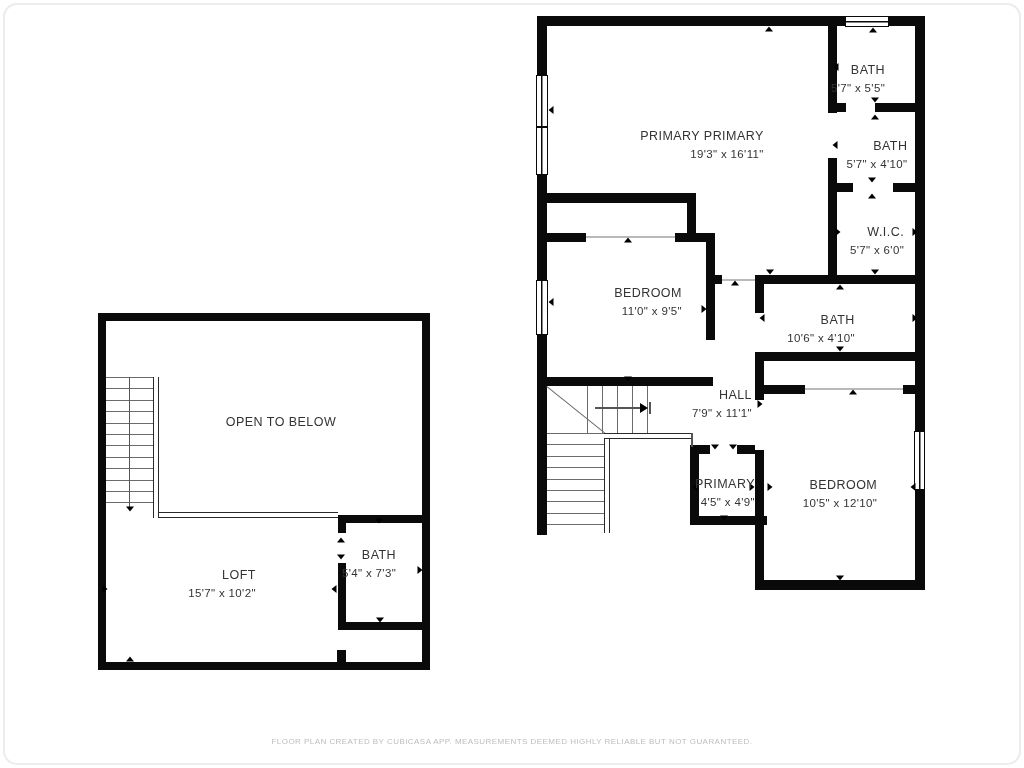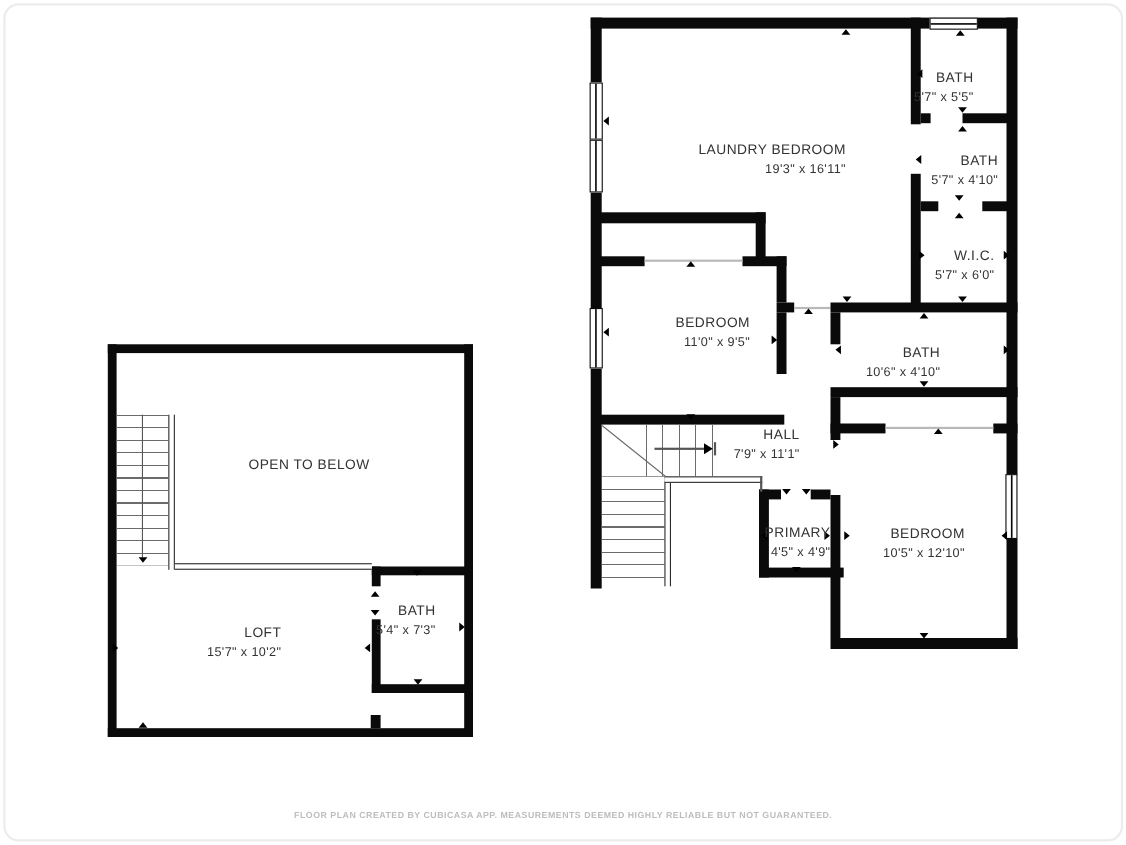--- a/index.html
+++ b/index.html
@@ -27,21 +27,21 @@
   .md{border-left:4px solid transparent;border-right:4px solid transparent;border-top:5px solid #000;}
   .ml{border-top:4px solid transparent;border-bottom:4px solid transparent;border-right:5px solid #000;}
   .mr{border-top:4px solid transparent;border-bottom:4px solid transparent;border-left:5px solid #000;}
   .arrhead{position:absolute;width:0;height:0;border-top:5px solid transparent;border-bottom:5px solid transparent;border-left:8px solid #000;transform:translate(0,-50%);}
   
   .room-label{position:absolute;transform:translate(-50%,-50%);text-align:right;color:#333;
               white-space:nowrap;line-height:1.55;}
   .rname{font-size:12.5px;letter-spacing:.45px;}
   .rdims{font-size:11.5px;letter-spacing:.35px;}
   .footer{position:absolute;left:0;top:737px;width:100%;text-align:center;font-size:8px;
-          letter-spacing:.45px;color:#bdbdbd;font-weight:bold;}
+          letter-spacing:.45px;color:#bdbdbd;}
 </style>
 </head>
 <body>
 
 <div id="canvas">
   <div class="frame"></div>
 
   <div class="w" style="left:537px;top:16px;width:388px;height:10px"></div>
   <div class="w" style="left:915px;top:16px;width:10px;height:416px"></div>
   <div class="w" style="left:915px;top:490px;width:10px;height:100px"></div>
@@ -151,21 +151,21 @@
   <i class="mk mr" style="left:105px;top:589px"></i>
   <i class="mk mu" style="left:130px;top:659px"></i>
   <i class="mk ml" style="left:334px;top:589px"></i>
   <i class="mk md" style="left:379px;top:521px"></i>
   <i class="mk md" style="left:380px;top:620px"></i>
   <i class="mk mu" style="left:341px;top:540px"></i>
   <i class="mk md" style="left:341px;top:557px"></i>
   <i class="mk mr" style="left:420px;top:570px"></i>
 
   <div class="room-label" style="left:702px;top:146px">
-    <div class="rname">LAUNDRY BEDROOM</div>
+    <div class="rname">PRIMARY PRIMARY</div>
     <div class="rdims">19'3" x 16'11"</div>
   </div>
   <div class="room-label" style="left:858px;top:80px">
     <div class="rname">BATH</div>
     <div class="rdims">5'7" x 5'5"</div>
   </div>
   <div class="room-label" style="left:877px;top:156px">
     <div class="rname">BATH</div>
     <div class="rdims">5'7" x 4'10"</div>
   </div>
@@ -174,21 +174,21 @@
     <div class="rdims">5'7" x 6'0"</div>
   </div>
   <div class="room-label" style="left:821px;top:330px">
     <div class="rname">BATH</div>
     <div class="rdims">10'6" x 4'10"</div>
   </div>
   <div class="room-label" style="left:648px;top:303px">
     <div class="rname">BEDROOM</div>
     <div class="rdims">11'0" x 9'5"</div>
   </div>
-  <div class="room-label" style="left:697px;top:405px">
+  <div class="room-label" style="left:722px;top:405px">
     <div class="rname">HALL</div>
     <div class="rdims">7'9" x 11'1"</div>
   </div>
   <div class="room-label" style="left:725px;top:494px">
     <div class="rname">PRIMARY</div>
     <div class="rdims">4'5" x 4'9"</div>
   </div>
   <div class="room-label" style="left:840px;top:495px">
     <div class="rname">BEDROOM</div>
     <div class="rdims">10'5" x 12'10"</div>

